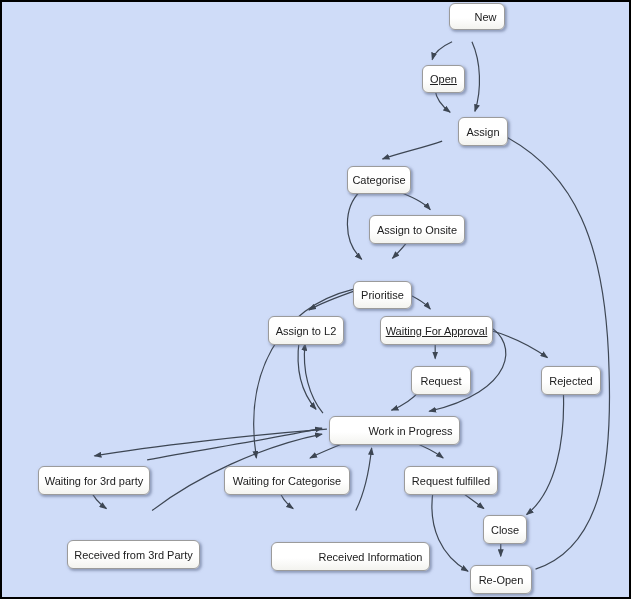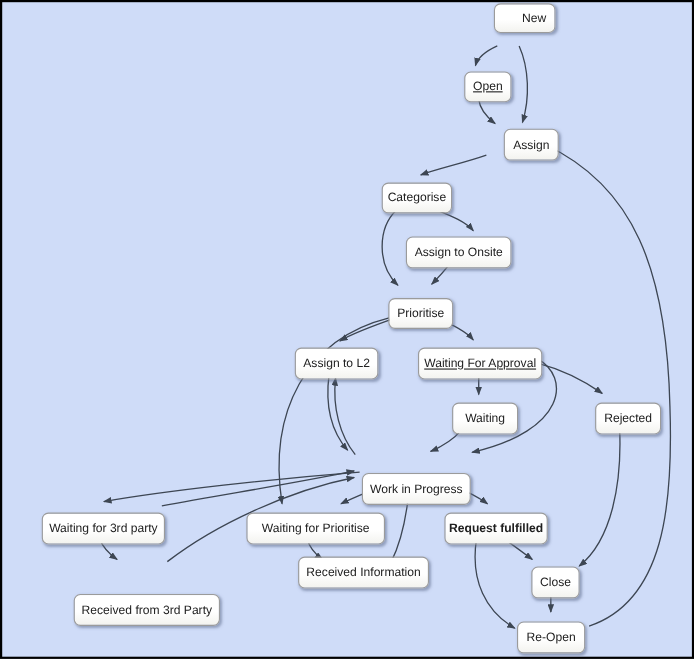--- a/index.html
+++ b/index.html
@@ -68,27 +68,27 @@
         <path d="M502,541 C502,547 502,553 502,558" class="edge" marker-end="url(#arrow)"></path>
         <path d="M537,571 C606,548 614,460 611,370 C608,245 578,168 496,130" class="edge" marker-end="url(#arrow)"></path>
       </g>
   </svg>
   <div id="node-layer">
       <div class="node" style="left: 447px; top: 1px; width: 37px; height: 25px; padding-left: 17px;">New</div>
       <div class="node" style="left: 420px; top: 63px; width: 41px; height: 26px; text-decoration: underline;">Open</div>
       <div class="node" style="left: 442px; top: 115px; width: 48px; height: 27px; margin-left: 14px;">Assign</div>
       <div class="node" style="left: 345px; top: 164px; width: 62px; height: 26px;">Categorise</div>
       <div class="node" style="left: 367px; top: 213px; width: 94px; height: 27px;">Assign to Onsite</div>
-      <div class="node" style="left: 351px; top: 269px; width: 57px; height: 26px;">Prioritise</div>
+      <div class="node" style="left: 351px; top: 279px; width: 57px; height: 26px;">Prioritise</div>
       <div class="node" style="left: 266px; top: 314px; width: 74px; height: 27px;">Assign to L2</div>
       <div class="node" style="left: 378px; top: 314px; width: 111px; height: 27px; text-decoration: underline;">Waiting For Approval</div>
-      <div class="node" style="left: 409px; top: 364px; width: 58px; height: 27px;">Waiting</div>
+      <div class="node" style="left: 409px; top: 364px; width: 58px; height: 27px;">Request</div>
       <div class="node" style="left: 539px; top: 364px; width: 58px; height: 27px;">Rejected</div>
-      <div class="node" style="left: 327px; top: 428px; width: 97px; height: 27px;">Work in Progress</div>
+      <div class="node" style="left: 327px; top: 414px; width: 97px; height: 27px; padding-left: 32px;">Work in Progress</div>
       <div class="node" style="left: 36px; top: 464px; width: 110px; height: 27px;">Waiting for 3rd party</div>
       <div class="node" style="left: 65px; top: 538px; width: 131px; height: 27px;">Received from 3rd Party</div>
-      <div class="node" style="left: 222px; top: 464px; width: 124px; height: 27px;">Waiting for Prioritise</div>
-      <div class="node" style="left: 269px; top: 504px; width: 117px; height: 27px;">Received Information</div>
-      <div class="node" style="left: 402px; top: 464px; width: 92px; height: 27px; font-weight: bold;">Request fulfilled</div>
+      <div class="node" style="left: 222px; top: 464px; width: 124px; height: 27px;">Waiting for Categorise</div>
+      <div class="node" style="left: 269px; top: 540px; width: 117px; height: 27px; padding-left: 40px;">Received Information</div>
+      <div class="node" style="left: 402px; top: 464px; width: 92px; height: 27px;">Request fulfilled</div>
       <div class="node" style="left: 481px; top: 513px; width: 42px; height: 27px;">Close</div>
       <div class="node" style="left: 468px; top: 563px; width: 60px; height: 27px; text-align: right;">Re-Open</div>
     </div>
 </div>
 
 </body></html>

